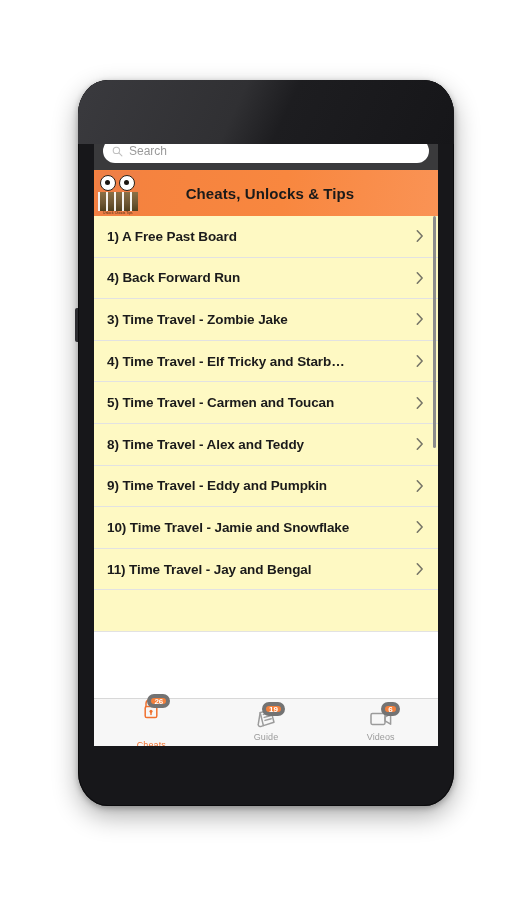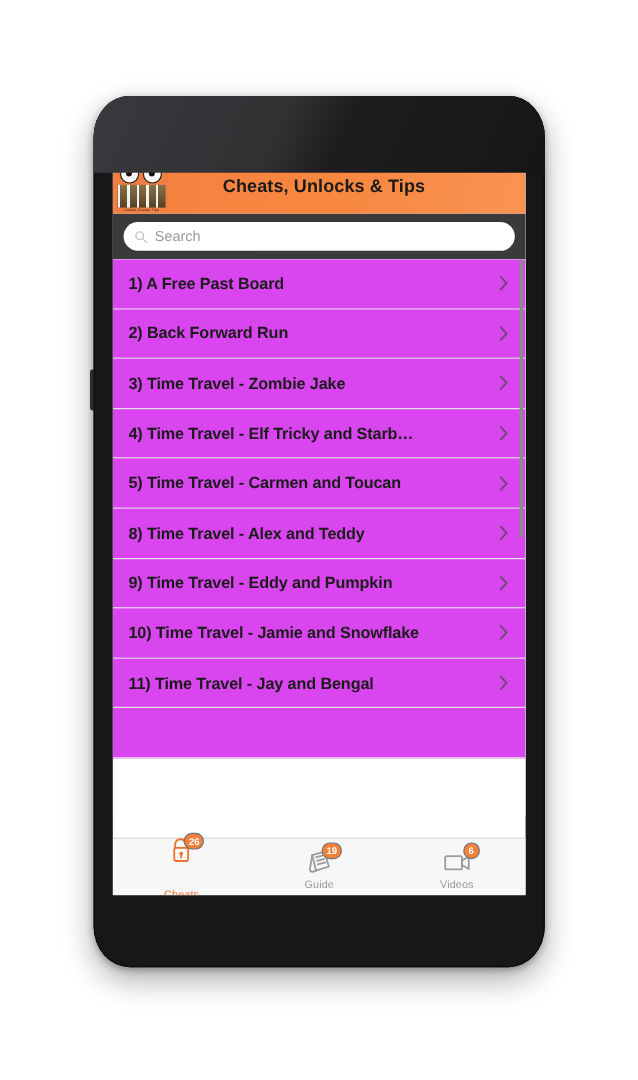--- a/index.html
+++ b/index.html
@@ -221,21 +221,21 @@
     overflow: hidden;
     background: #ffffff;
   }
   .list-row {
     height: 41.6px;
     border-bottom: 1px solid #e2e2e2;
     display: flex;
     align-items: center;
     padding: 0 14px 0 13px;
     box-sizing: border-box;
-    background: #d946ef;
+    background: #fef9c3;
   }
   .row-label {
     flex: 1;
     font-size: 13.5px;
     font-weight: bold;
     color: #1b1b1b;
     white-space: nowrap;
     overflow: hidden;
     letter-spacing: -0.1px;
   }
@@ -310,69 +310,69 @@
     border-radius: 8px;
     background: #f4803c;
     color: #ffffff;
     font-size: 8px;
     font-weight: bold;
     display: flex;
     align-items: center;
     justify-content: center;
     padding: 0 3px;
     box-sizing: border-box;
-    border: 1px solid #737373;
+    border: 4px solid #737373;
   }
 </style>
 </head>
 <body>
 
 <div id="phone">
 
   <div id="side-button"></div>
 
   <div id="front-camera"></div>
   <div id="earpiece"></div>
   <div id="sensor-dots">
     <span></span>
       <span></span>
   </div>
 
   <div id="screen">
+
+    <div id="search-bar">
+      <div id="search-field">
+        <svg id="search-icon" viewBox="0 0 16 16">
+          <circle cx="6.4" cy="6.4" r="4.6" fill="none" stroke="#8d8d8d" stroke-width="1.6"></circle>
+          <line x1="10" y1="10" x2="14.4" y2="14.4" stroke="#8d8d8d" stroke-width="1.6" stroke-linecap="round"></line>
+        </svg>
+        <span id="search-placeholder">Search</span>
+      </div>
+    </div>
 
     <div id="app-header">
       <div id="app-icon">
         <div class="icon-eye left"></div>
         <div class="icon-eye right"></div>
         <div id="icon-bars"></div>
         <div id="icon-caption">Unlock Cheats Tips</div>
       </div>
       <div id="app-title">Cheats, Unlocks &amp; Tips</div>
     </div>
 
-    <div id="search-bar">
-      <div id="search-field">
-        <svg id="search-icon" viewBox="0 0 16 16">
-          <circle cx="6.4" cy="6.4" r="4.6" fill="none" stroke="#8d8d8d" stroke-width="1.6"></circle>
-          <line x1="10" y1="10" x2="14.4" y2="14.4" stroke="#8d8d8d" stroke-width="1.6" stroke-linecap="round"></line>
-        </svg>
-        <span id="search-placeholder">Search</span>
-      </div>
-    </div>
-
     <div id="list-wrap">
       <div id="rows-container">
           <div class="list-row">
             <span class="row-label">1) A Free Past Board</span>
             <svg class="row-chevron" viewBox="0 0 10 16">
               <polyline points="2.5,2 8,8 2.5,14" fill="none" stroke="#4a4a4a" stroke-width="1.8" stroke-linecap="round" stroke-linejoin="round"></polyline>
             </svg>
           </div>
           <div class="list-row">
-            <span class="row-label">2) Back Forward Run</span>
+            <span class="row-label">4) Back Forward Run</span>
             <svg class="row-chevron" viewBox="0 0 10 16">
               <polyline points="2.5,2 8,8 2.5,14" fill="none" stroke="#4a4a4a" stroke-width="1.8" stroke-linecap="round" stroke-linejoin="round"></polyline>
             </svg>
           </div>
           <div class="list-row">
             <span class="row-label">3) Time Travel - Zombie Jake</span>
             <svg class="row-chevron" viewBox="0 0 10 16">
               <polyline points="2.5,2 8,8 2.5,14" fill="none" stroke="#4a4a4a" stroke-width="1.8" stroke-linecap="round" stroke-linejoin="round"></polyline>
             </svg>
           </div>

